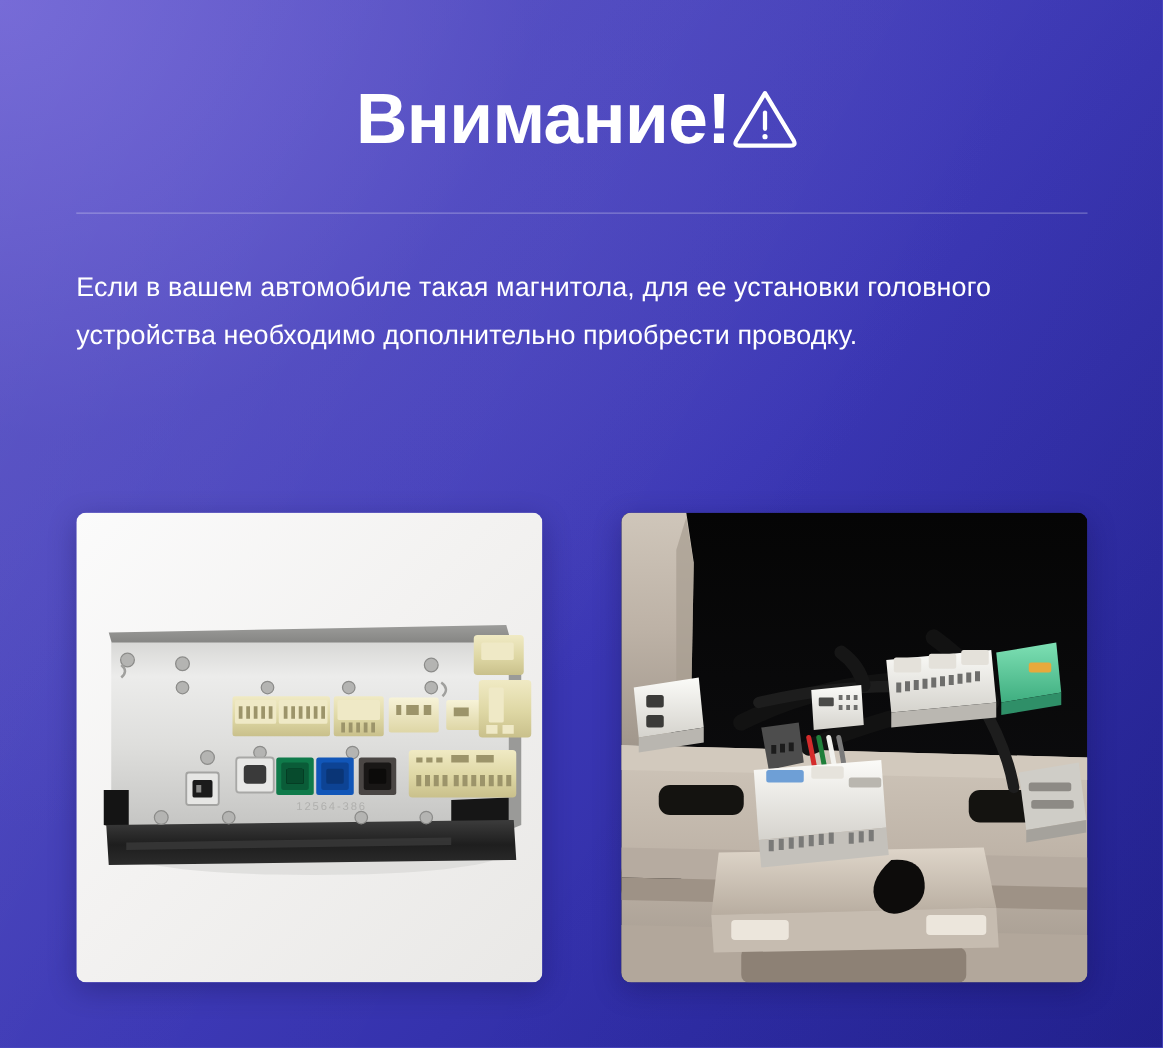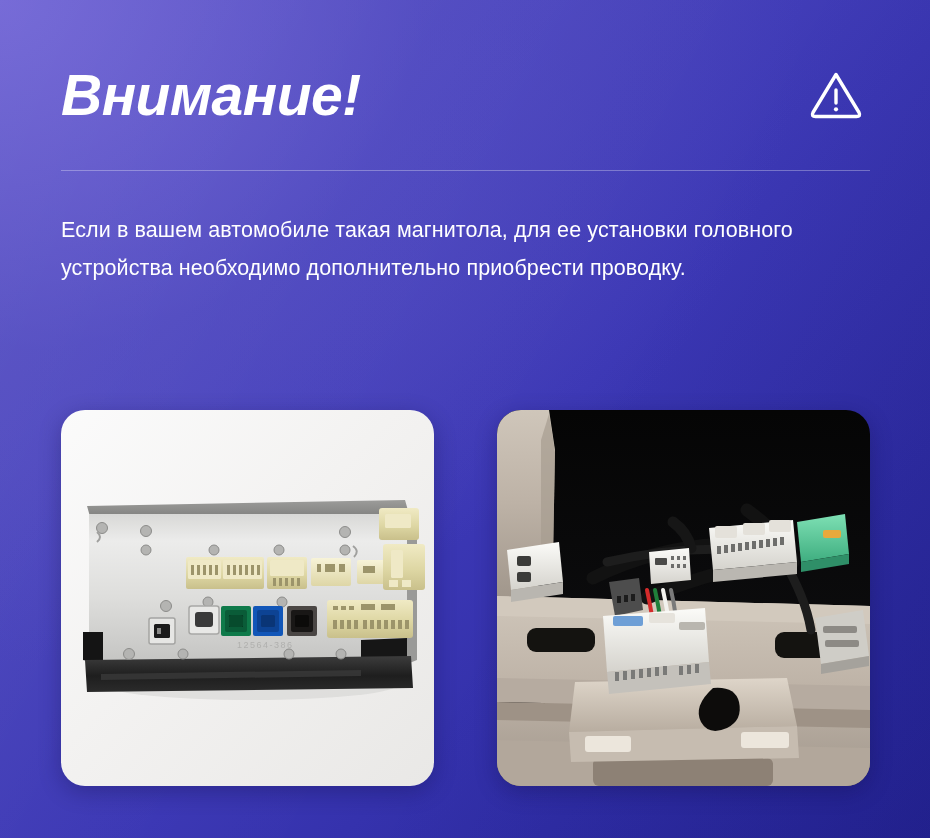--- a/index.html
+++ b/index.html
@@ -36,23 +36,22 @@
 
   
   .header {
     position: absolute;
     left: 61px;
     top: 52px;
     width: 809px;
     height: 86px;
     display: flex;
     align-items: center;
-    justify-content: space-between;
+    justify-content: center;
     z-index: 3;
-    font-style: italic;
   }
 
   .title {
     color: #ffffff;
     font-size: 57px;
     font-weight: bold;
     letter-spacing: -0.5px;
     line-height: 1;
     white-space: nowrap;
   }
@@ -97,21 +96,21 @@
     width: 809px;
     height: 376px;
     display: flex;
     justify-content: space-between;
     z-index: 3;
   }
 
   .card {
     width: 373px;
     height: 376px;
-    border-radius: 24px;
+    border-radius: 8px;
     overflow: hidden;
     position: relative;
     box-shadow: 0 6px 22px rgba(12,10,60,0.30);
   }
 
   .card svg { display: block; width: 100%; height: 100%; }
 </style>
 </head>
 <body>
 

